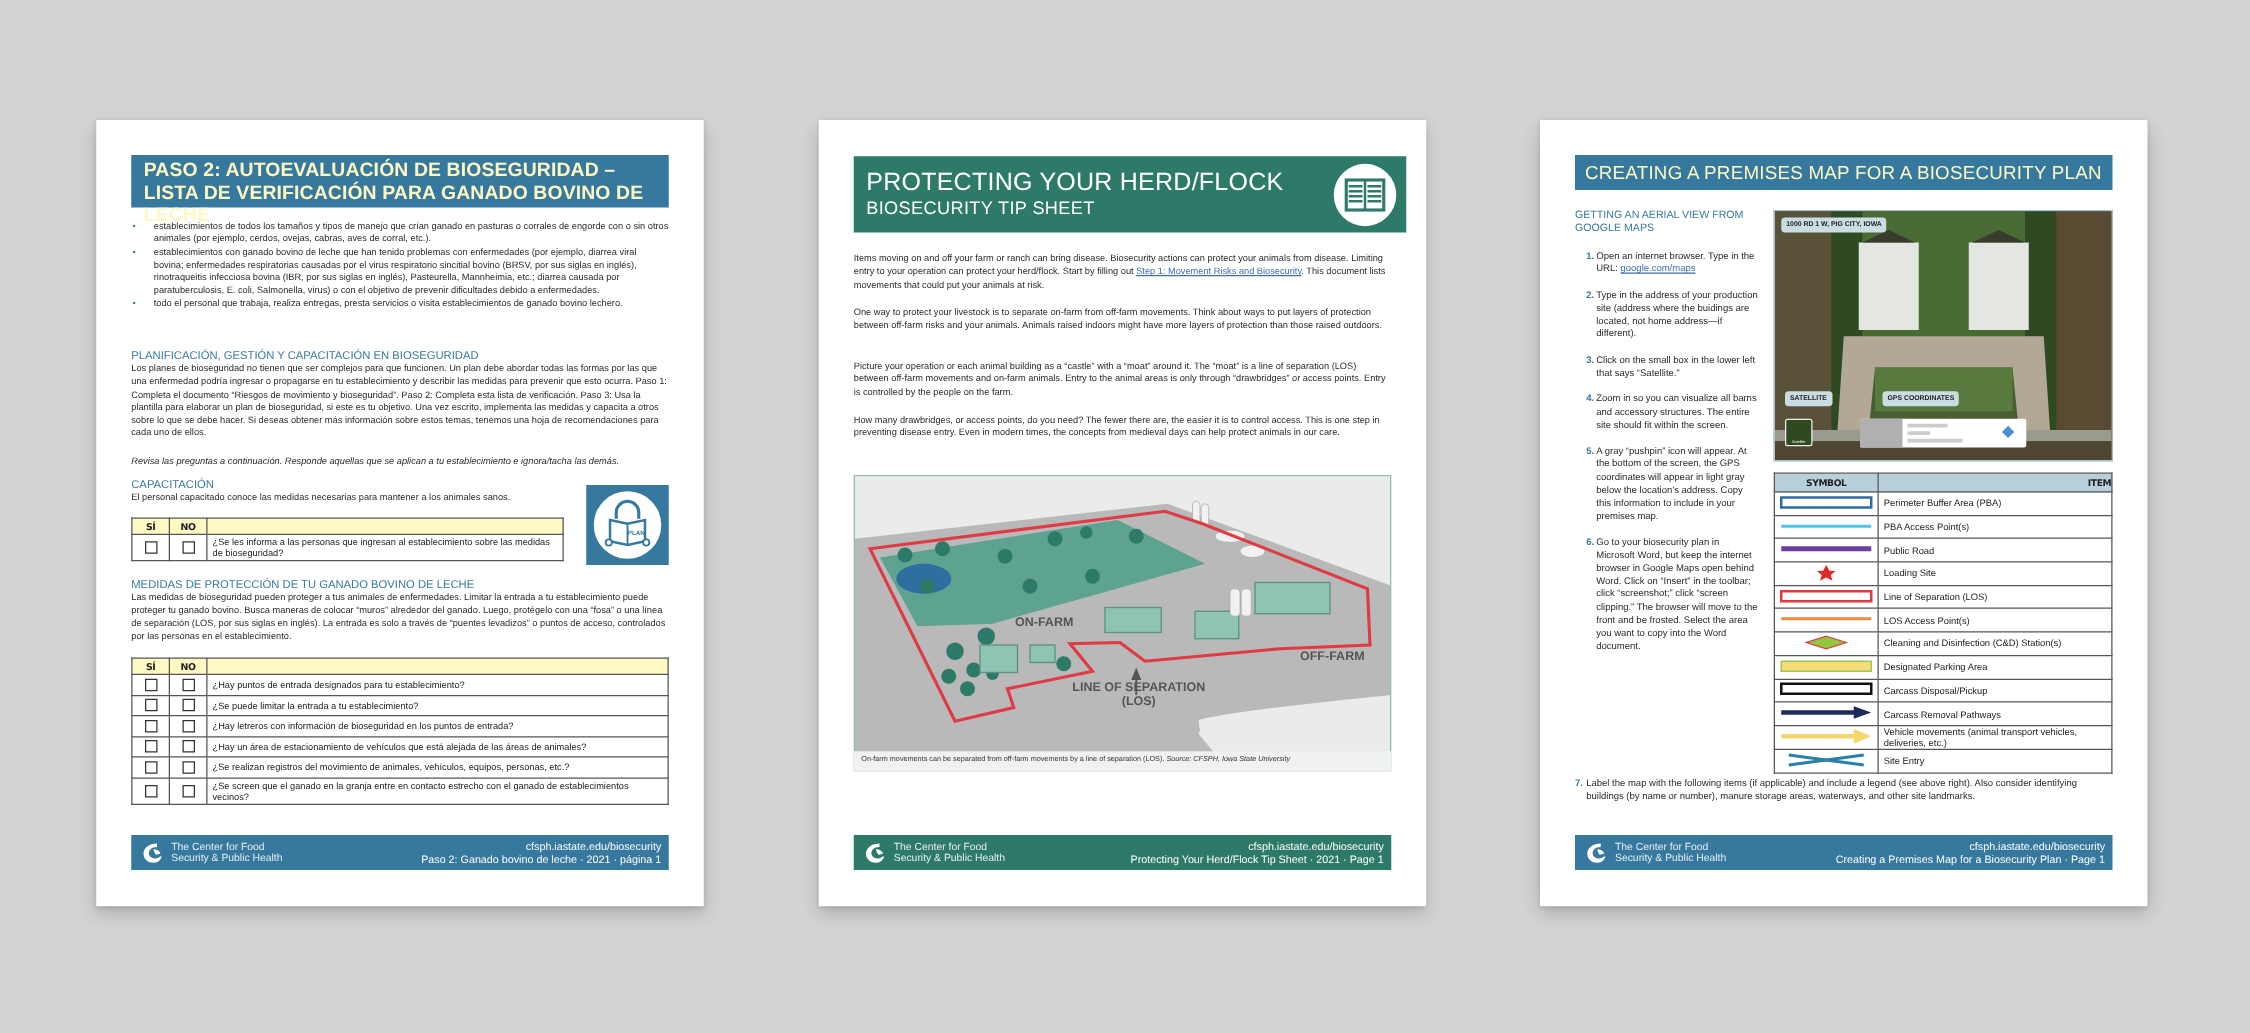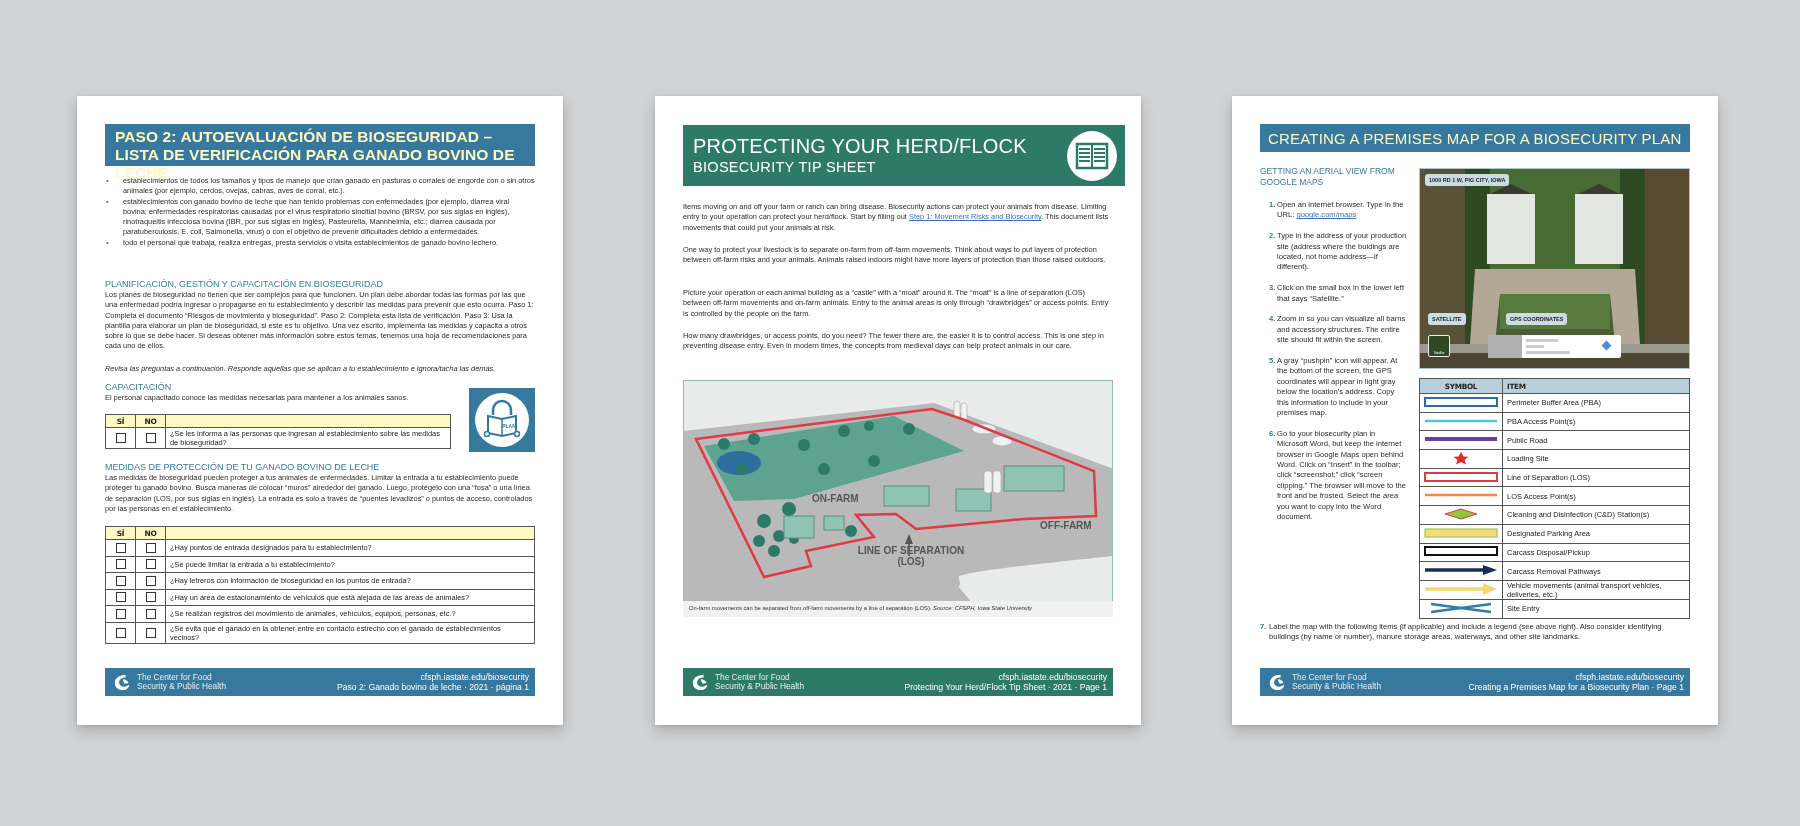--- a/index.html
+++ b/index.html
@@ -54,21 +54,21 @@
   .p3-left { position: absolute; left: 28px; top: 70px; width: 148px; }
   .p3-left .sec-h { font-size: 8.5px; line-height: 10.5px; }
   .steps { list-style: none; margin-top: 13px; }
   .steps li { position: relative; padding-left: 17px; font-size: 7.6px; line-height: 10.4px; color: #2a2a2a; margin-bottom: 10.4px; }
   .steps li .num { position: absolute; left: 9px; color: #37799e; font-weight: bold; }
   .p3-step7 { position: absolute; left: 37px; top: 526px; width: 420px; font-size: 7.6px; line-height: 10.4px; color: #2a2a2a; }
   .p3-step7 .num { position: absolute; left: -9px; color: #37799e; font-weight: bold; }
   .map { position: absolute; left: 187px; top: 72px; width: 271px; height: 201px; border: 1.5px solid #a9c5d4; overflow: hidden; background: #3d5a2c; }
   .map-tag { position: absolute; background: #c9dde2; color: #222; font-size: 5.5px; font-weight: bold; padding: 3px 4px; border-radius: 3px; white-space: nowrap; }
   .legend { position: absolute; left: 187px; top: 282px; width: 271px; border-collapse: collapse; font-size: 7.5px; color: #222; }
-  .legend th { background: #b8cfdc; border: 1px solid #555; height: 15px; font-size: 7.3px; font-family: "DejaVu Sans", sans-serif; font-weight: bold; letter-spacing: -0.3px; text-align: left; padding-left: 4px; }
+  .legend th { background: #b8cfdc; border: 1px solid #555; height: 15px; font-size: 7.3px; font-family: "DejaVu Sans", sans-serif; font-weight: bold; letter-spacing: -0.3px; text-align: right; padding-left: 4px; }
   .legend th.sym { text-align: center; width: 83px; padding: 0; }
   .legend td { border: 1px solid #555; height: 18.7px; padding: 0 4px; line-height: 9px; }
   .legend td.sym { text-align: center; padding: 0; }
 </style>
 </head>
 <body>
 
 <div class="page" id="p1">
   <div class="p1-title blue">PASO 2: AUTOEVALUACIÓN DE BIOSEGURIDAD – LISTA DE VERIFICACIÓN PARA GANADO BOVINO DE LECHE</div>
 
@@ -152,21 +152,21 @@
       <td>¿Hay un área de estacionamiento de vehículos que está alejada de las áreas de animales?</td>
     </tr>
     <tr>
       <td class="cb"><span class="box"></span></td>
       <td class="cb"><span class="box"></span></td>
       <td>¿Se realizan registros del movimiento de animales, vehículos, equipos, personas, etc.?</td>
     </tr>
     <tr>
       <td class="cb"><span class="box"></span></td>
       <td class="cb"><span class="box"></span></td>
-      <td>¿Se evita que el ganado en la obtener entre en contacto estrecho con el ganado de establecimientos vecinos?</td>
+      <td>¿Se screen que el ganado en la granja entre en contacto estrecho con el ganado de establecimientos vecinos?</td>
     </tr>
   </tbody>
     </table>
 
   <div class="footer blue">
     <div class="org">
       <svg width="18" height="18" viewBox="0 0 20 20">
         <path d="M14 2 C7 2 2 6 2 11 C2 16 6 19 11 19 C15 19 18 16 18 13 L14 15 C12 16 8 15 7 12 C6 8 9 5 14 5 Z" fill="#fff"></path>
         <path d="M11 7 C14 7 17 9 17 11 L13 12 C12 10 11 9 11 7 Z" fill="#fff"></path>
       </svg>

